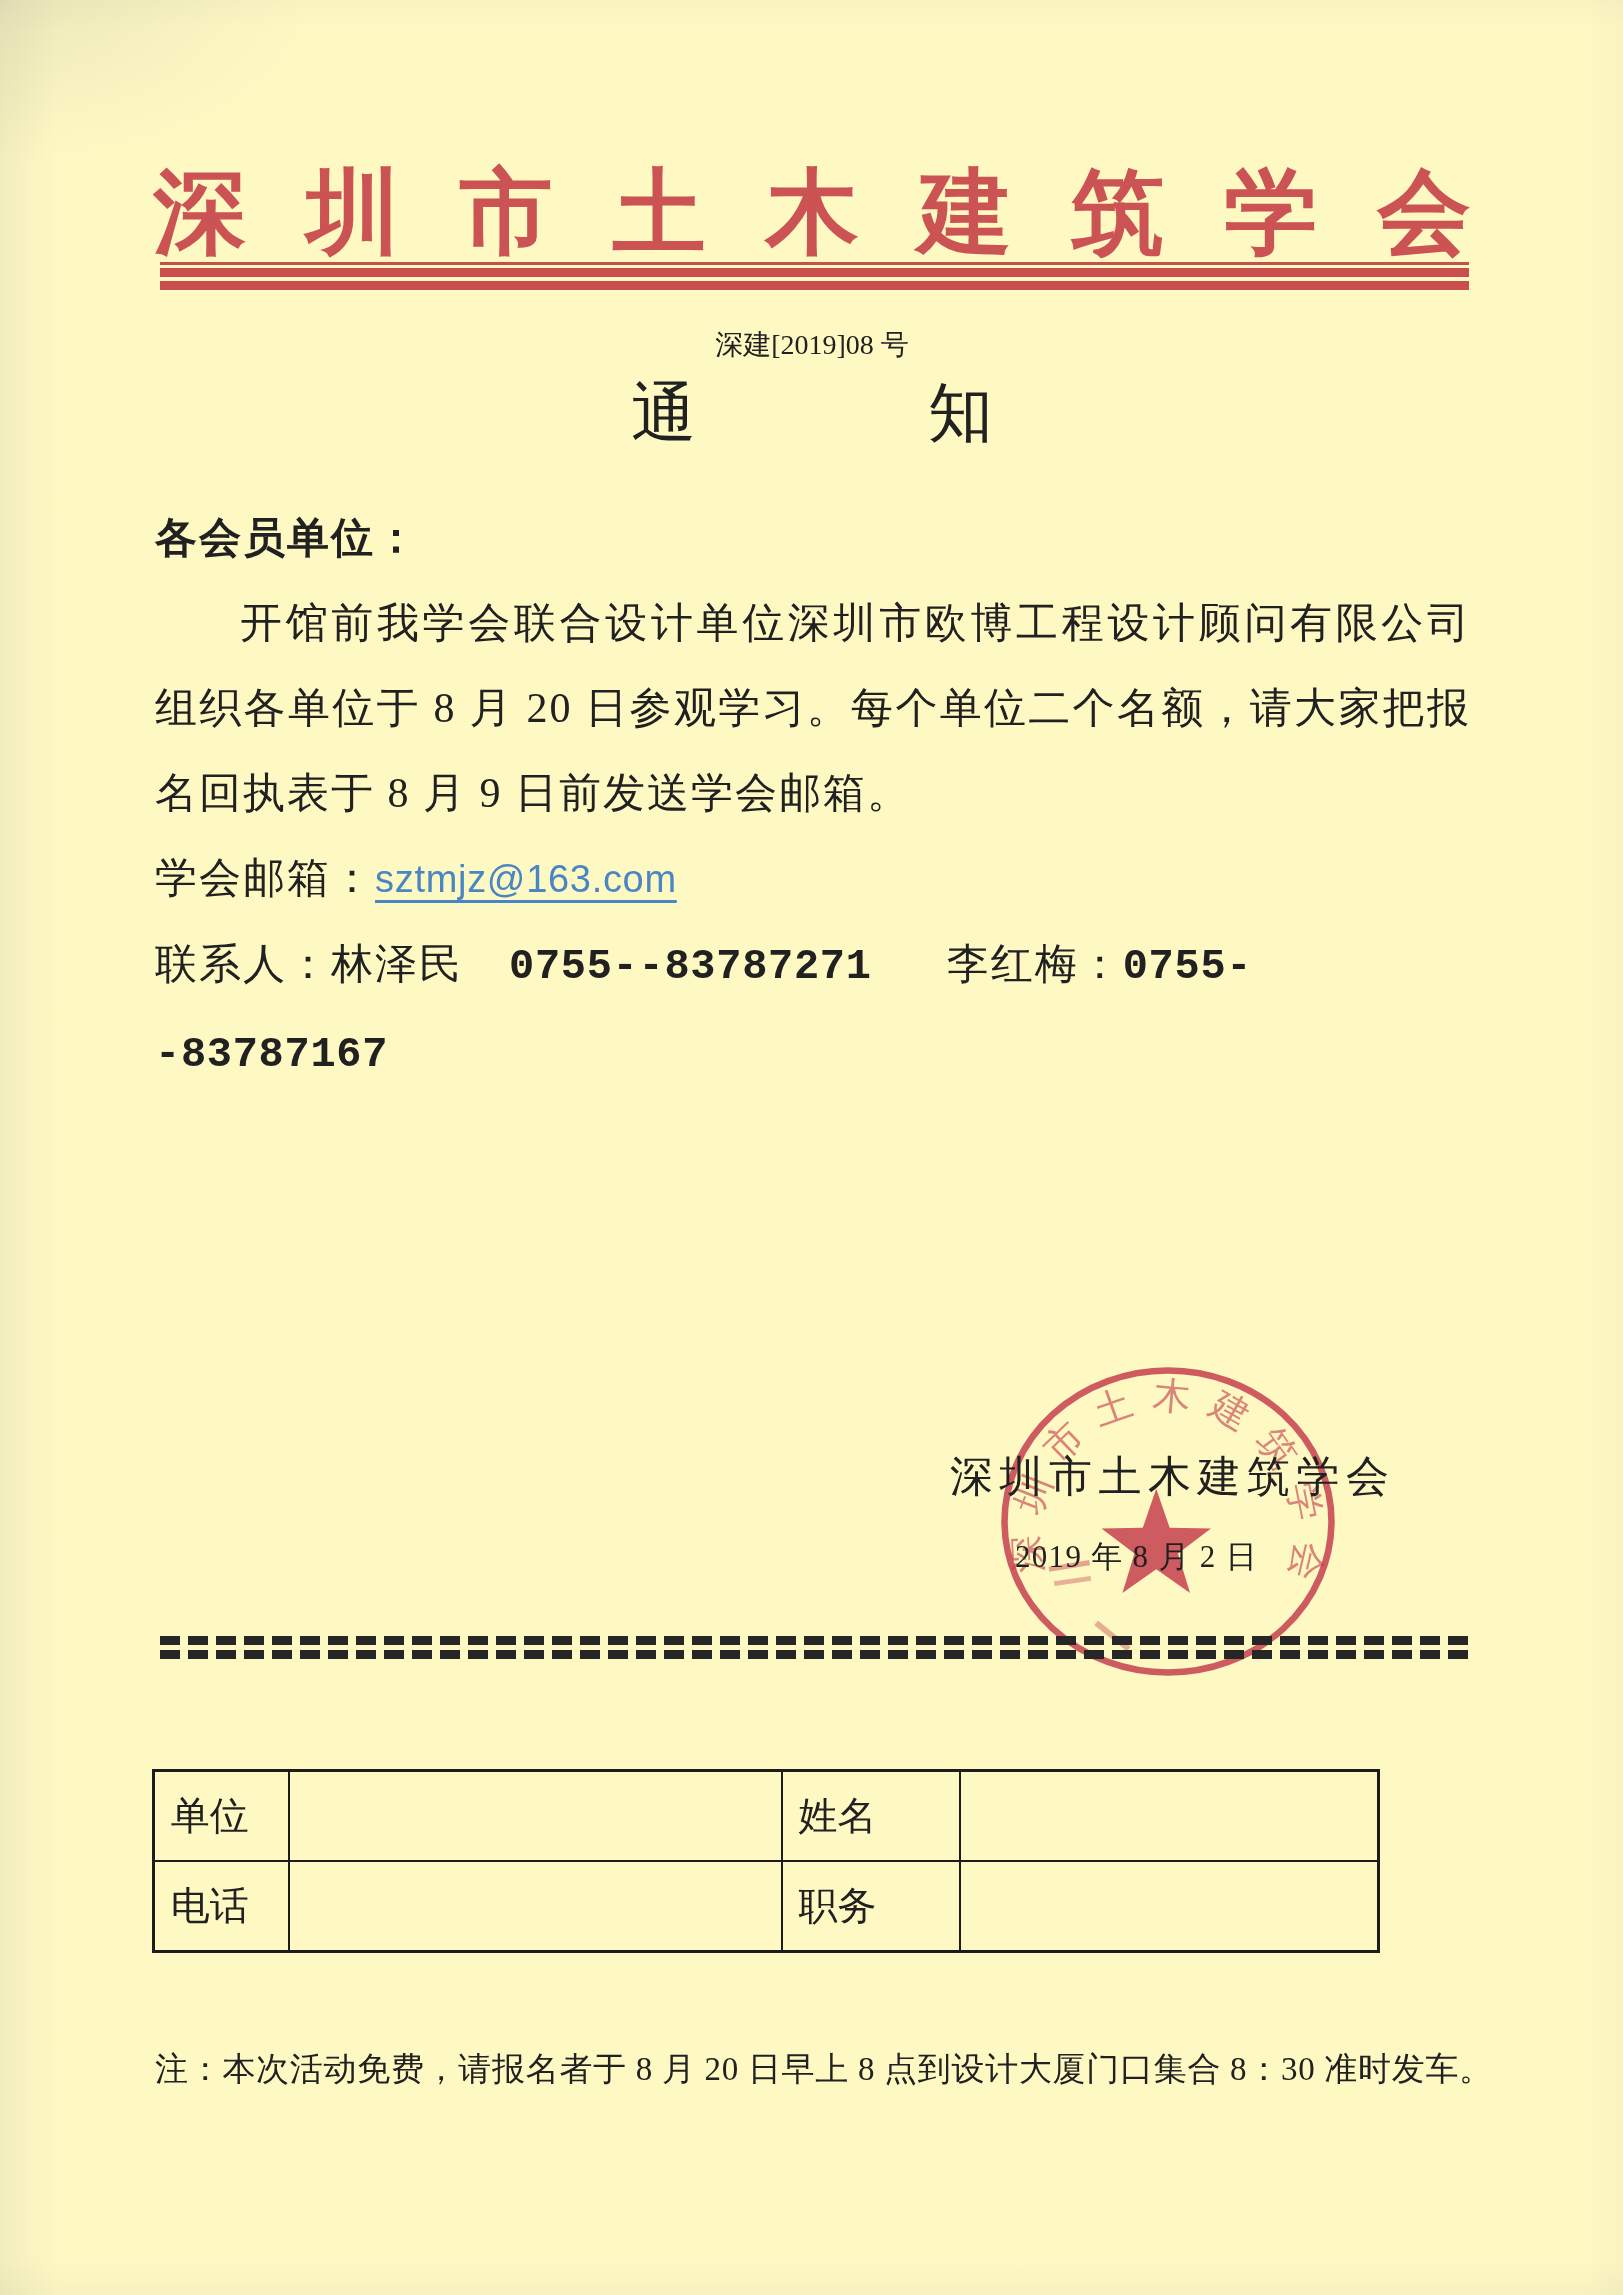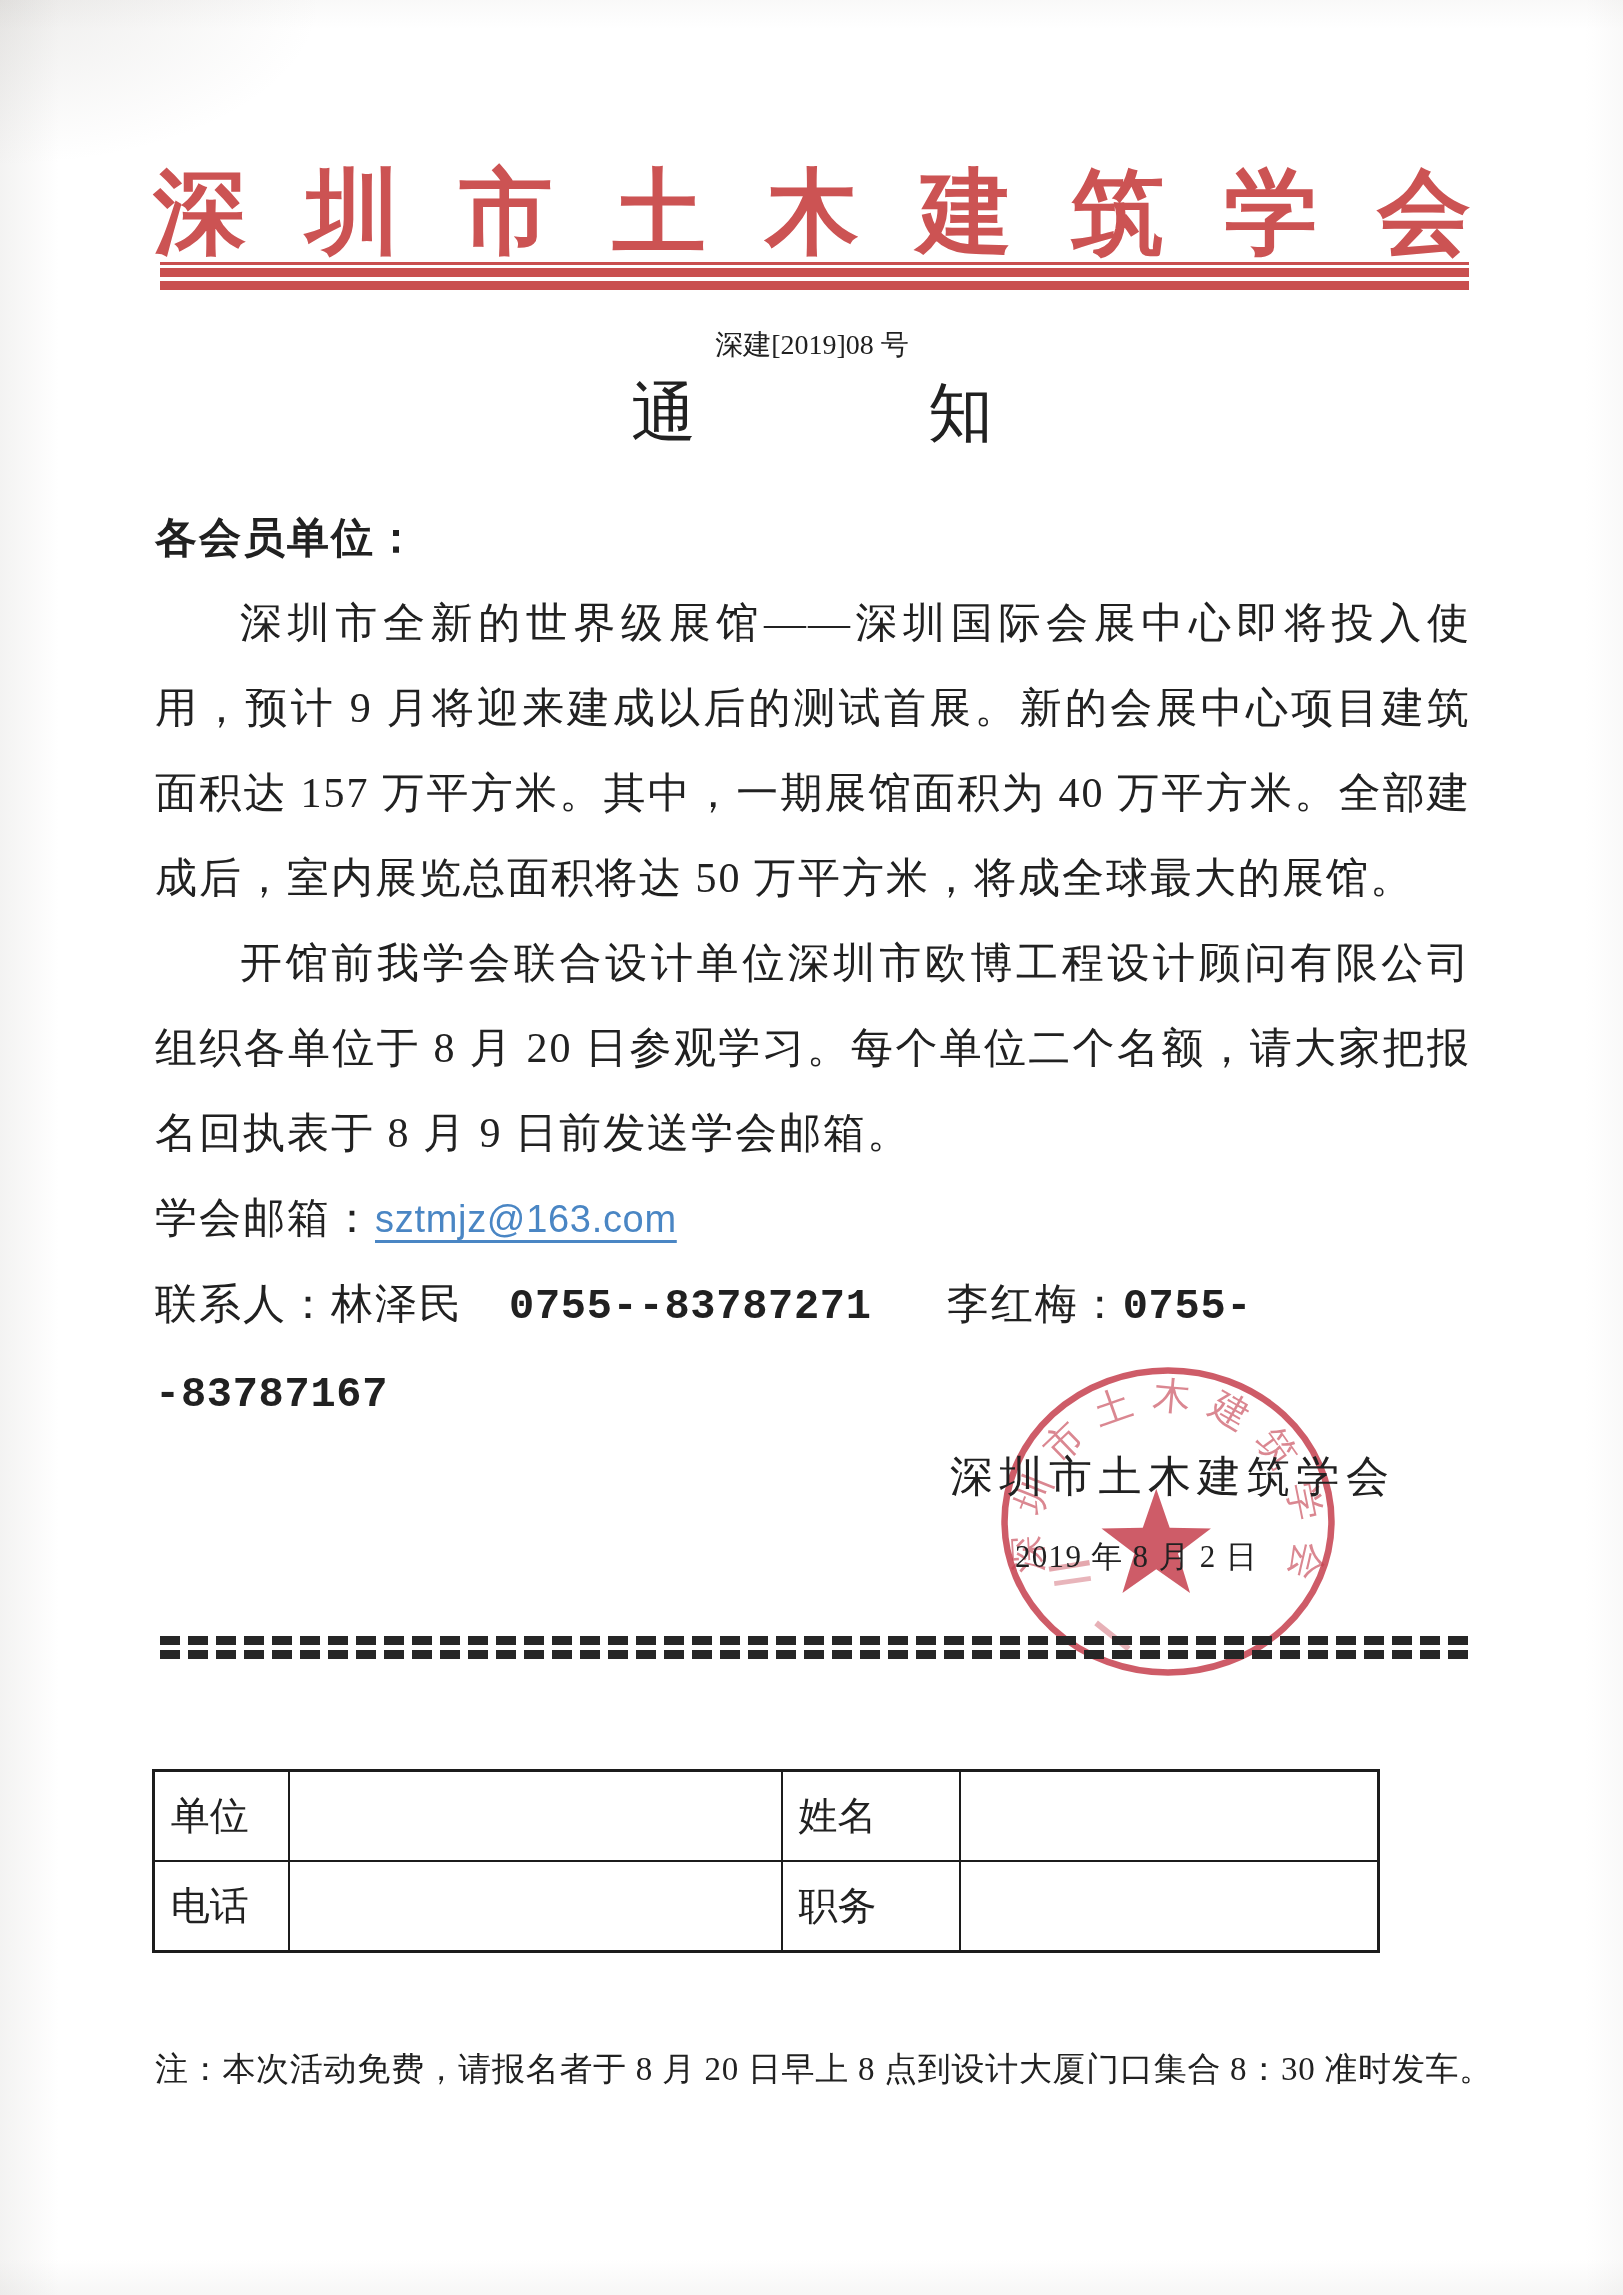--- a/index.html
+++ b/index.html
@@ -4,21 +4,21 @@
 <style>
   html, body { margin: 0; padding: 0; }
   body {
     width: 1624px; height: 2295px;
     background: #e9e7e4;
     font-family: "Liberation Serif", "DejaVu Serif", serif;
   }
   .page {
     position: relative;
     width: 1624px; height: 2295px;
-    background: #ffffff;
+    background: #fef9c3;
     color: #212121;
     overflow: hidden;
   }
   .scan-artifacts {
     position: absolute; inset: 0; z-index: 0; pointer-events: none;
     background:
       radial-gradient(ellipse 458px 236px at 0% 0%, rgba(150,145,138,0.16), transparent 70%),
       linear-gradient(90deg, rgba(140,135,128,0.10), transparent 59px),
       linear-gradient(270deg, rgba(140,135,128,0.05), transparent 39px),
       linear-gradient(0deg, rgba(140,135,128,0.07), transparent 36px),
@@ -118,21 +118,20 @@
   <div class="rule rule-b"></div>
   <div class="doc-number">深建[2019]08 号</div>
 
   <div class="notice-title">
     <span>通</span>
     <span>知</span>
   </div>
 
   <div class="letter-body">
     <div class="salutation">各会员单位：</div>
-    <p class="para">深圳市全新的世界级展馆——深圳国际会展中心即将投入使用，预计 9 月将迎来建成以后的测试首展。新的会展中心项目建筑面积达 157 万平方米。其中，一期展馆面积为 40 万平方米。全部建成后，室内展览总面积将达 50 万平方米，将成全球最大的展馆。</p>
     <p class="para">开馆前我学会联合设计单位深圳市欧博工程设计顾问有限公司组织各单位于 8 月 20 日参观学习。每个单位二个名额，请大家把报名回执表于 8 月 9 日前发送学会邮箱。</p>
     <div class="email-line">
       <span>学会邮箱：</span><a class="email-link">sztmjz@163.com</a>
     </div>
     <div class="contact-line">
       <span>联系人：</span><span>林泽民</span><span class="phone phone-1">0755--83787271</span><span class="contact2-name">李红梅：</span><span class="phone">0755--83787167</span>
     </div>
   </div>
 
   <svg class="stamp" viewBox="0 0 520 490">

